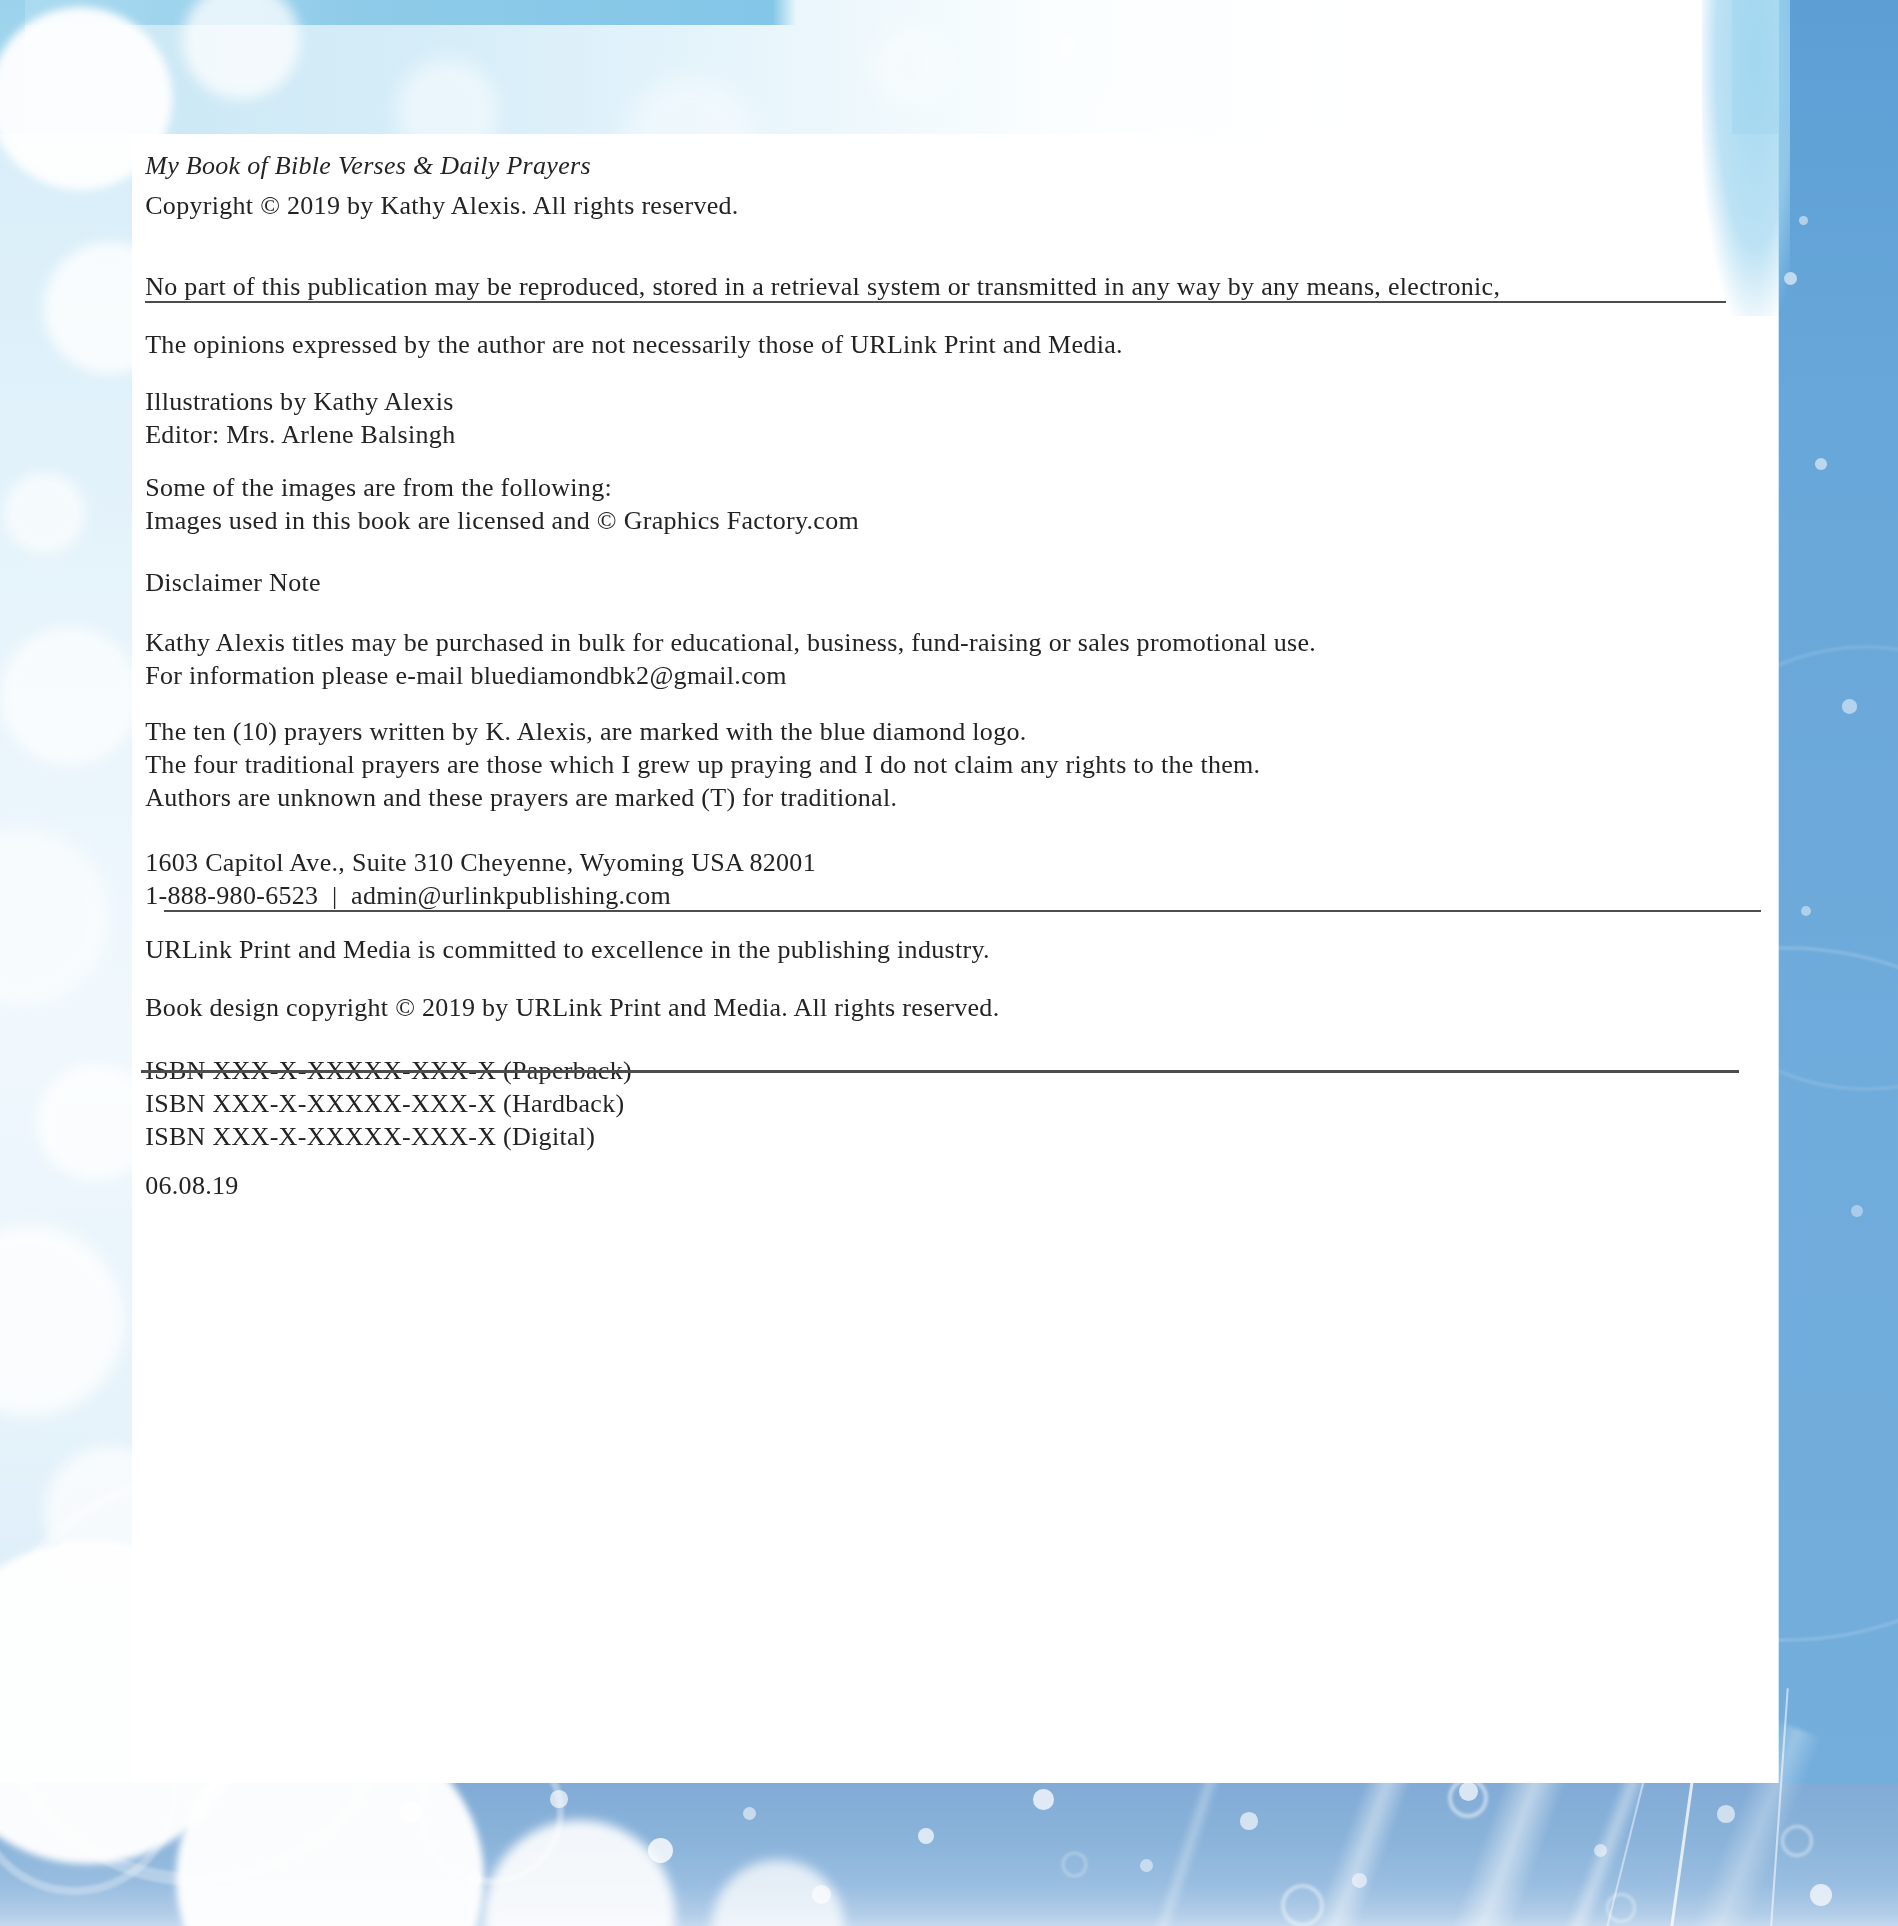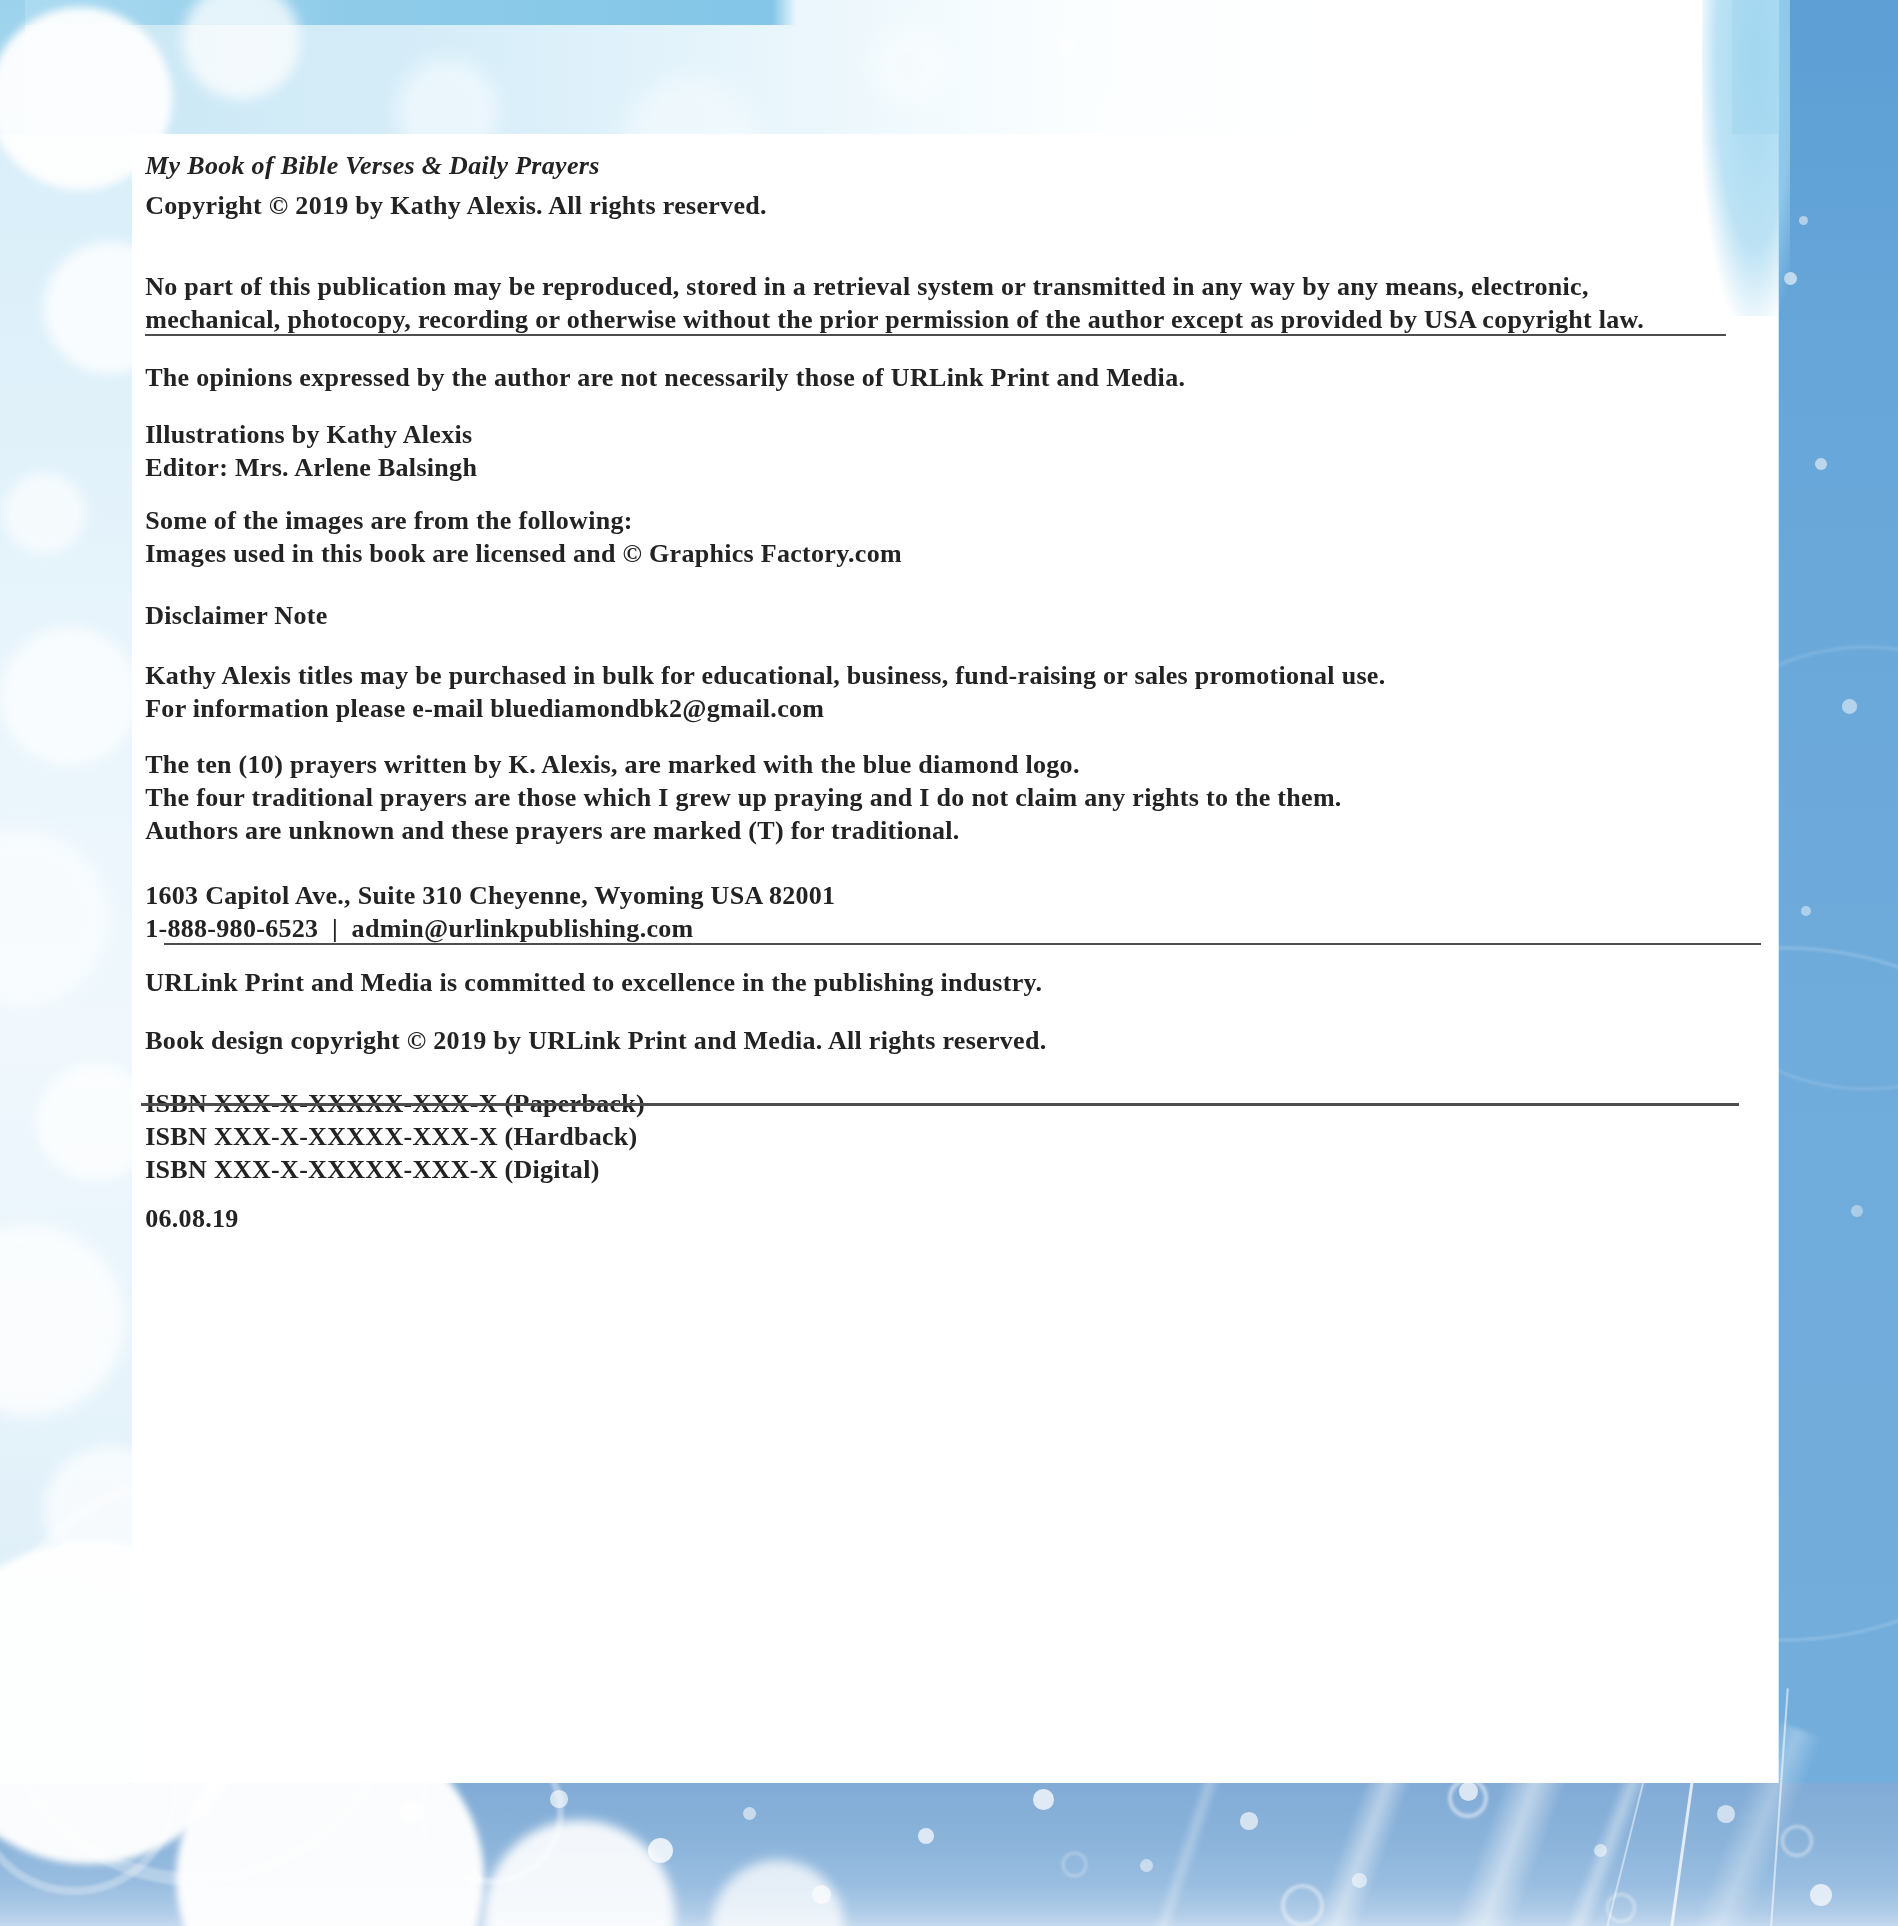--- a/index.html
+++ b/index.html
@@ -4,21 +4,20 @@
 <style>
   :root{
     --text:#232323; --rule:#4d4d4d; --page-background:#ffffff;
     --frame-blue-column:#68a6d8; --frame-blue-light:#cde8f6; --frame-blue-bottom:#86afd8;
   }
   html,body{margin:0;padding:0;}
   .canvas{
     position:relative; width:1899px; height:1926px; overflow:hidden;
     background:var(--frame-blue-light);
     font-family:"Liberation Serif","DejaVu Serif",serif;
-    font-weight:bold;
   }
   
   .bg{position:absolute; inset:0; z-index:0;}
   .band-top{position:absolute; left:0; top:0; width:1732px; height:134px;
     background:linear-gradient(to right,#c7e6f4 0%,#d8eef9 28%,#ecf7fc 48%,#fbfeff 62%,#ffffff 78%,#ffffff 100%);}
   .strip-top{position:absolute; left:0; top:0; width:796px; height:25px;
     background:linear-gradient(to right,#aedcf1 0%,#8ecbe9 45%,#83c6e7 97%,rgba(131,198,231,0) 100%);}
   .strip-left{position:absolute; left:0; top:0; width:25px; height:455px;
     background:linear-gradient(to bottom,#9cd2ec,#b9e1f3 70%,rgba(185,225,243,0) 100%);}
   .band-left{position:absolute; left:0; top:134px; width:132px; height:1649px;
@@ -131,21 +130,21 @@
       <p class="para" style="margin-bottom:7.3px">
         <span class="tline title-line">My Book of Bible Verses &amp; Daily Prayers</span>
       </p>
 
       <p class="para" style="margin-bottom:48px">
         <span class="tline">Copyright © 2019 by Kathy Alexis. All rights reserved.</span>
       </p>
 
       <p class="para" style="margin-bottom:25px">
         <span class="tline">No part of this publication may be reproduced, stored in a retrieval system or transmitted in any way by any means, electronic,</span>
-        <span class="tline"><span>mechanical, photocopy, recording or otherwise without the prior permission of the author except as provided by USA copyright law.</span><span class="rule rule-under"></span></span>
+        <span class="tline"><span class="rule rule-under"></span></span>
       </p>
 
       <p class="para" style="margin-bottom:24px">
         <span class="tline">The opinions expressed by the author are not necessarily those of URLink Print and Media.</span>
       </p>
 
       <p class="para" style="margin-bottom:20.5px">
         <span class="tline">Illustrations by Kathy Alexis</span>
         <span class="tline">Editor: Mrs. Arlene Balsingh</span>
       </p>

